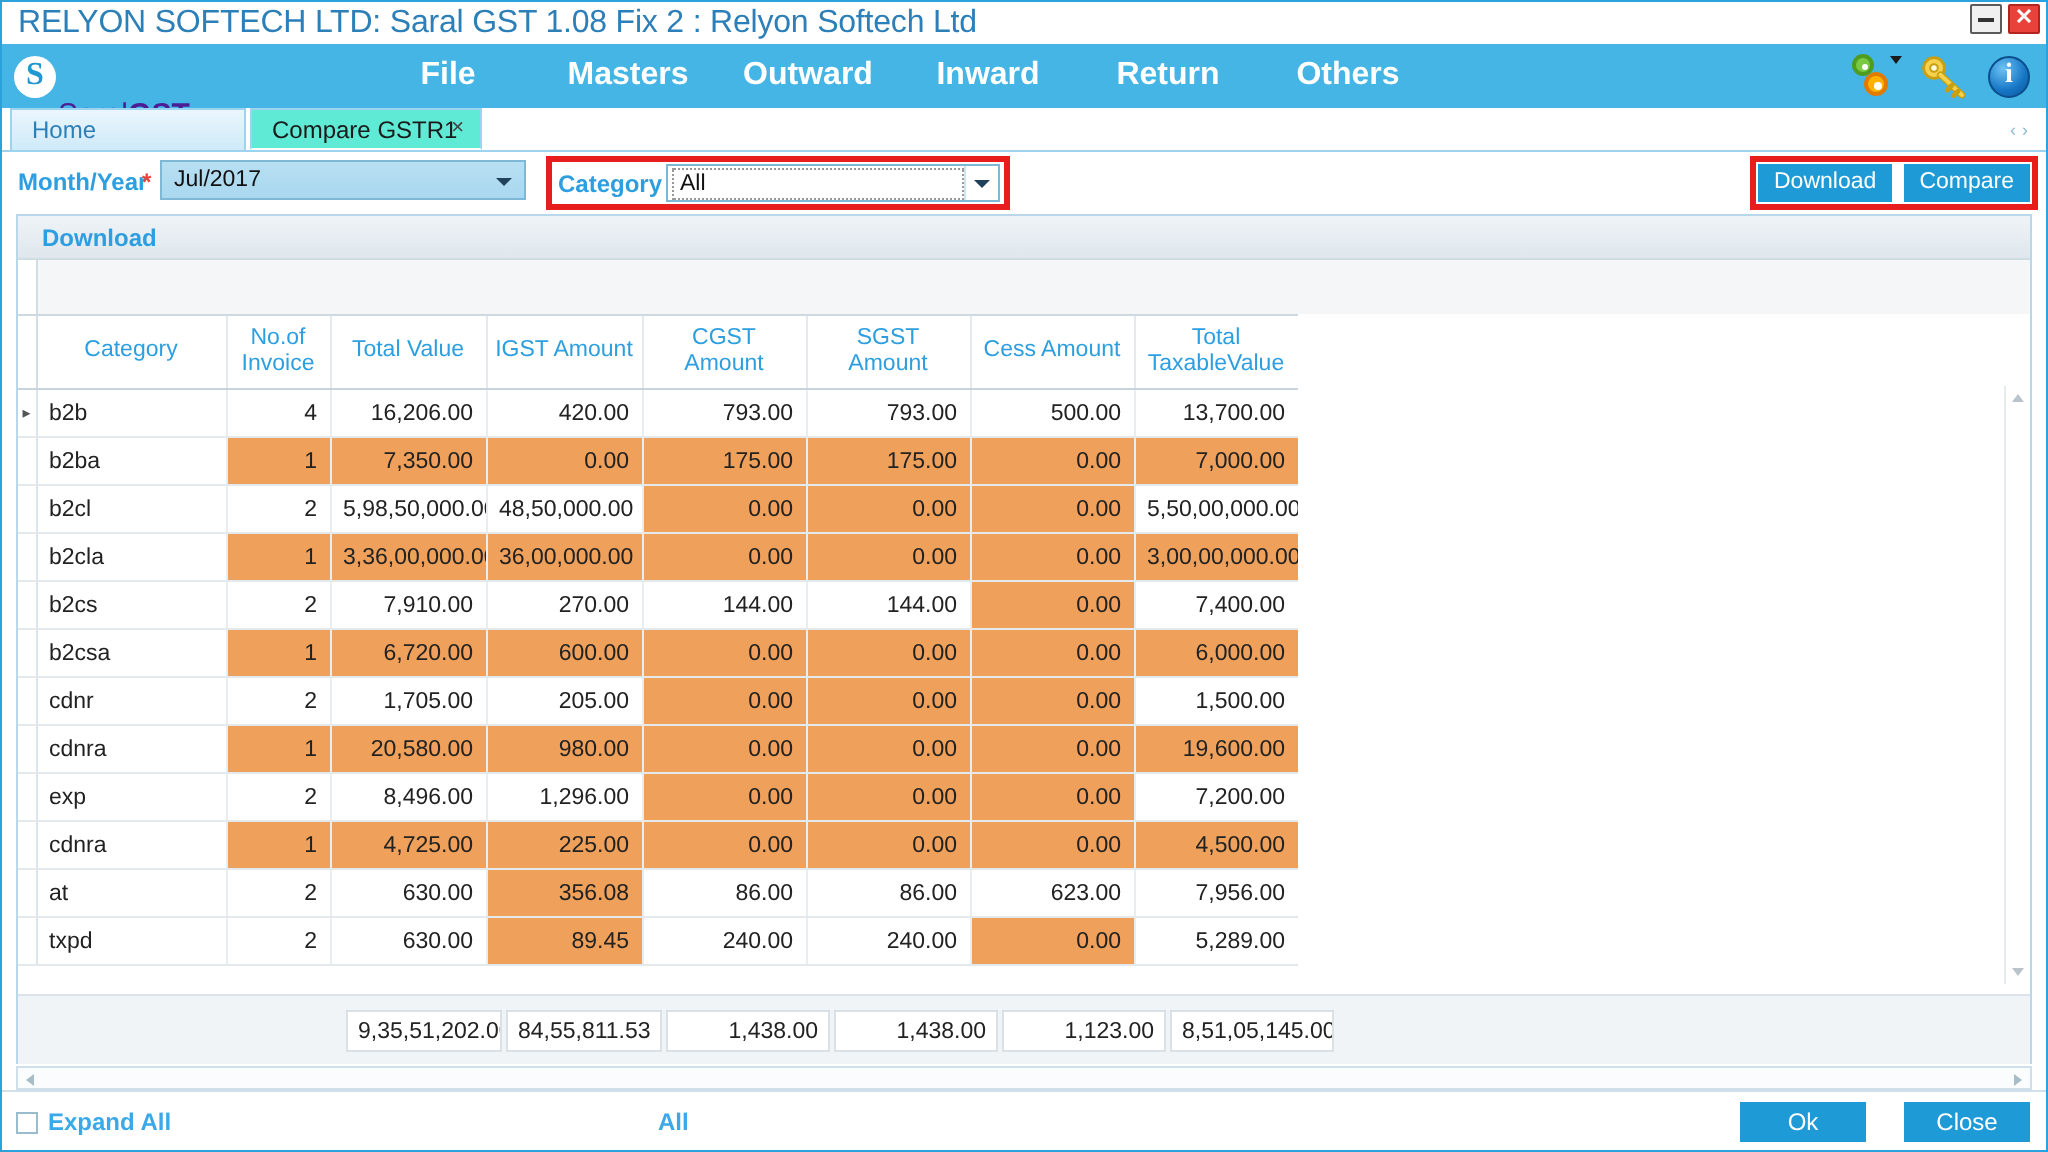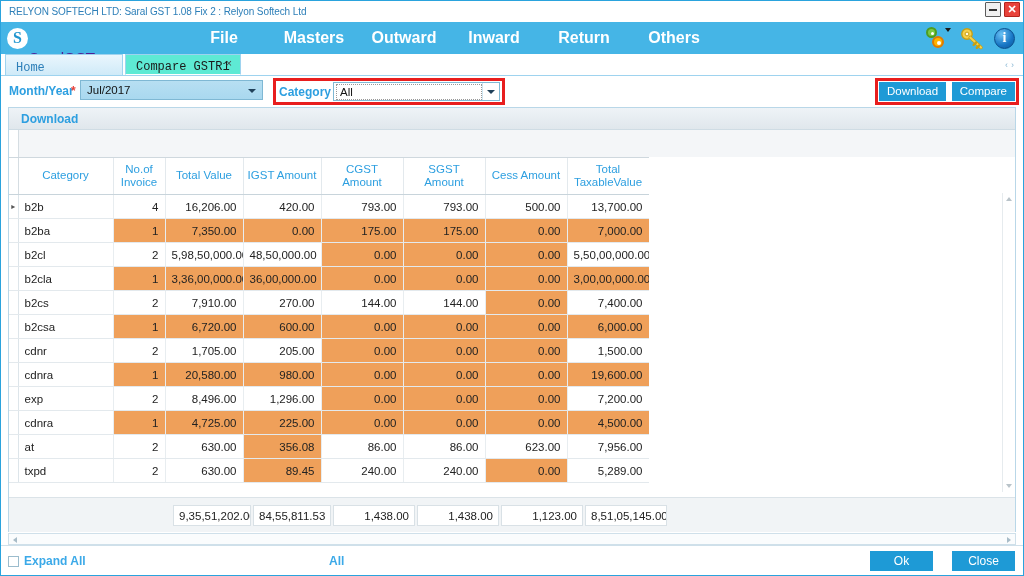--- a/index.html
+++ b/index.html
@@ -21,21 +21,21 @@
   }
 
   
   .titlebar {
     position: absolute; left: 0; top: 0;
     width: 1022px; height: 21px;
     background: #ffffff;
     display: flex; align-items: center;
   }
   .titlebar-text {
-    font-size: 10px; color: #2d7fb8;
+    font-size: 16px; color: #2d7fb8;
     padding-left: 8px;
     white-space: nowrap;
     letter-spacing: -0.1px;
   }
   .win-btns {
     position: absolute; right: 3px; top: 1px;
     display: flex; gap: 3px; align-items: center;
   }
   .win-btn {
     width: 16px; height: 15px;
@@ -134,25 +134,24 @@
   .tabstrip {
     position: absolute; left: 0; top: 53px;
     width: 1022px; height: 22px;
     background: #ffffff;
     border-bottom: 1px solid #9ed3ef;
     box-sizing: border-box;
   }
   .tab {
     position: absolute; top: 0; height: 21px;
     box-sizing: border-box;
-    display: flex; align-items: flex-end;
+    display: flex; align-items: center;
     font-size: 12px;
     border: 1px solid #9ed3ef;
     border-bottom: none;
-    font-family: Liberation Mono, monospace;
   }
   .tab.inactive {
     left: 4px; width: 118px;
     background: linear-gradient(to bottom, #eaf6fd 0%, #cfeaf8 100%);
     color: #2d7fb8;
     padding-left: 10px;
   }
   .tab.active {
     left: 124px; width: 116px;
     background: #5eead4;

